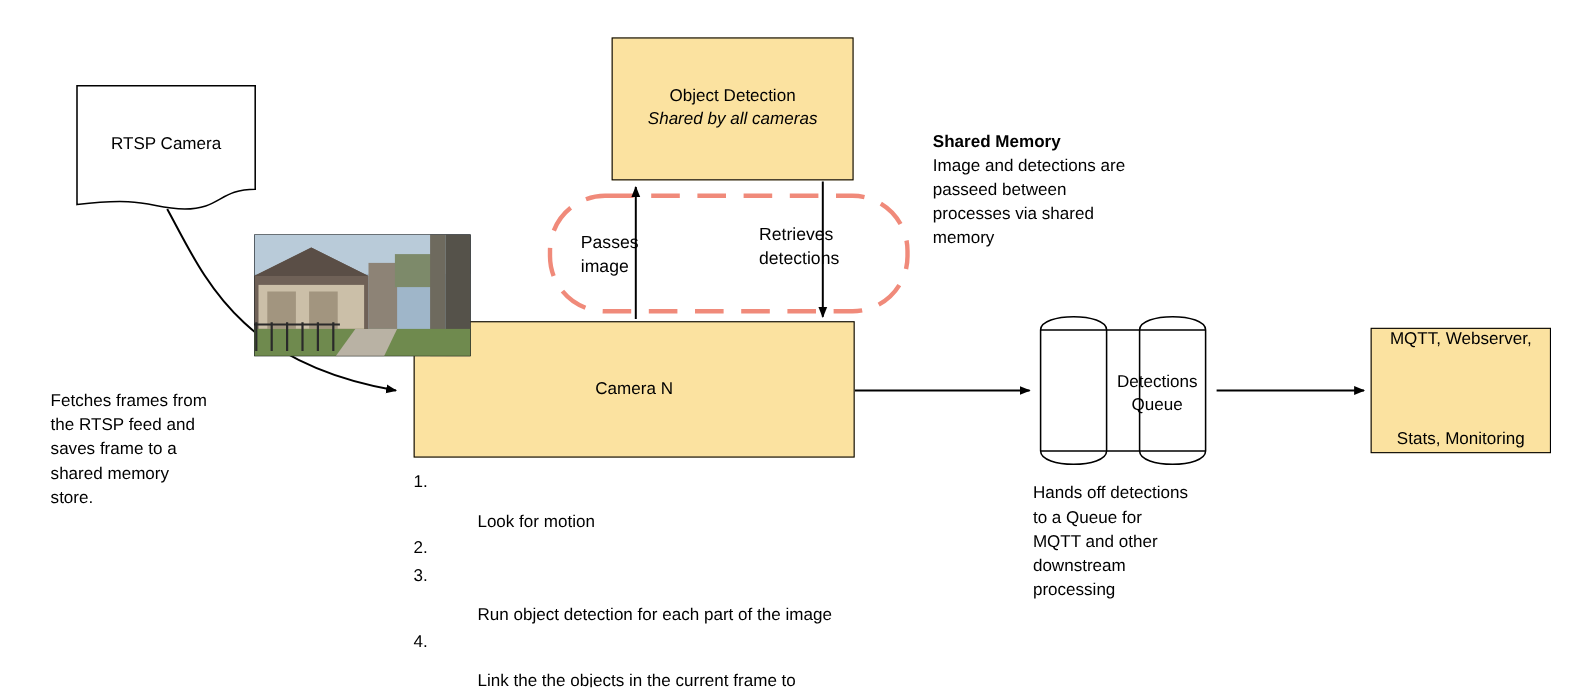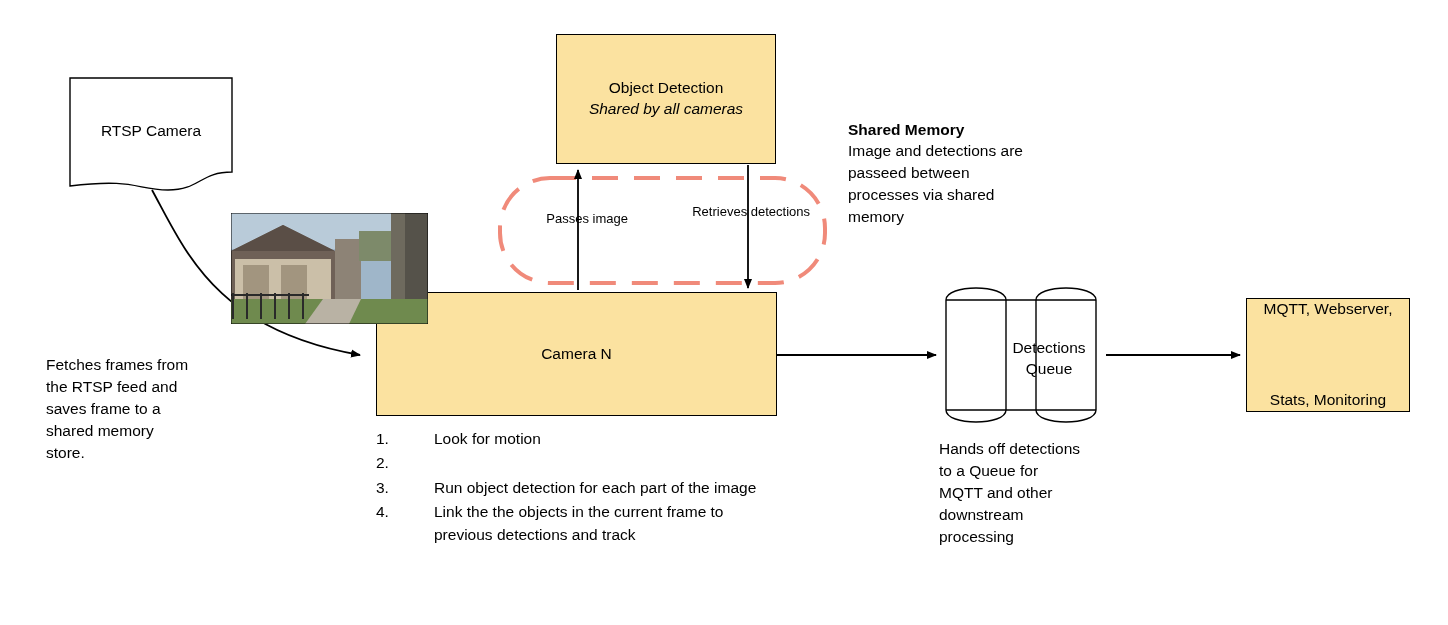--- a/index.html
+++ b/index.html
@@ -56,40 +56,41 @@
   .doc-label {
     position: absolute;
     font-size: 15.5px;
     text-align: center;
     width: 100%;
     top: 44px;
     left: 0;
   }
   .center-label {
     position: absolute;
-    font-size: 13px;
-    text-align: right;
+    font-size: 16px;
+    text-align: left;
     line-height: 1.35;
   }
   .steps {
     position: absolute;
     font-size: 15.5px;
     line-height: 1.45;
   }
   .steps .row {
     display: flex;
     margin-bottom: 2px;
   }
   .steps .num {
     width: 58px;
     flex: 0 0 58px;
   }
   .steps .txt {
     flex: 1 1 auto;
     max-width: 330px;
+    margin-top: 36px;
   }
   .thumb {
     position: absolute;
     overflow: hidden;
     border: 0;
   }
   .thumb svg { display: block; }
   .cyl-label {
     position: absolute;
     width: 100%;
@@ -185,21 +186,21 @@
 passeed between
 processes via shared
 memory</div>
 
   <div class="text-block" style="left:46px; top:341px; width:200px;margin-top:13px;">Fetches frames from
 the RTSP feed and
 saves frame to a
 shared memory
 store.</div>
 
-  <div class="node" style="left:974px; top:292px; width:150px; height:120px;">
+  <div class="node" style="left:946px; top:292px; width:150px; height:120px;padding-left:31px;">
     <div class="cyl-label">
       <div>Detections</div>
       <div>Queue</div>
     </div>
   </div>
 
   <div class="text-block" style="left:939px; top:438px; width:200px;">Hands off detections
 to a Queue for
 MQTT and other
 downstream

